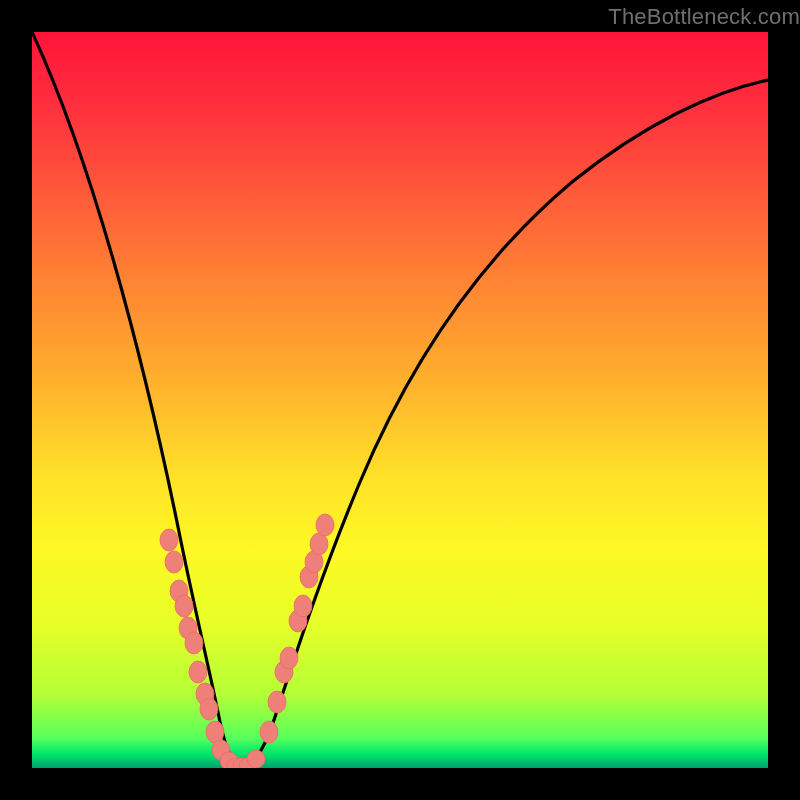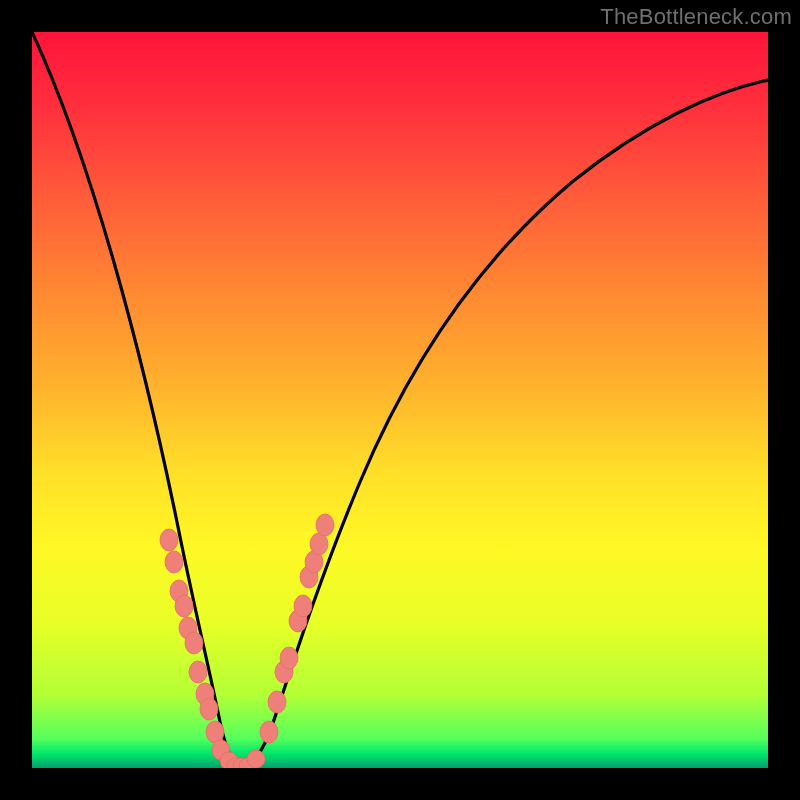--- a/index.html
+++ b/index.html
@@ -53,21 +53,21 @@
   svg.curve {
     position: absolute;
     top: 0;
     left: 0;
     width: 736px;
     height: 736px;
   }
   .watermark {
     position: absolute;
     top: 4px;
-    right: 8px;
+    right: 0;
     color: #6f6f6f;
     font-size: 22px;
     font-weight: 500;
     letter-spacing: 0.2px;
     user-select: none;
     text-align: right;
   }
 </style>
 </head>
 <body>

